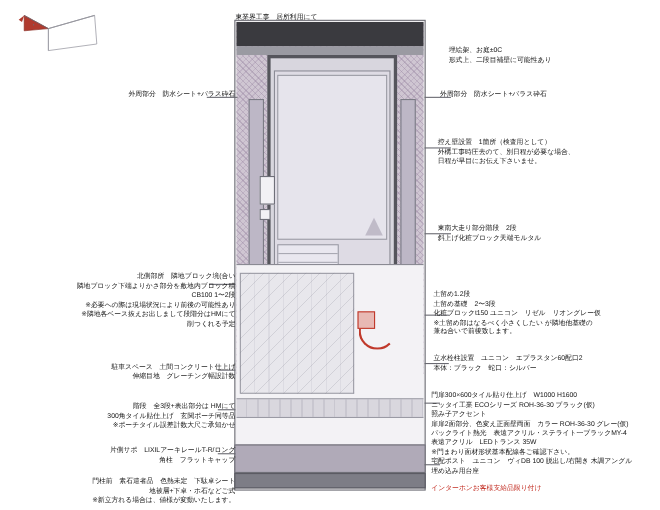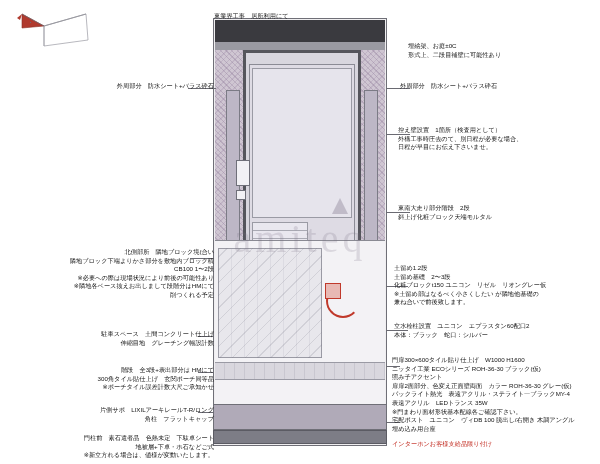--- a/index.html
+++ b/index.html
@@ -184,21 +184,20 @@
   <div class="tree-tri"></div>
   <div class="lower"></div>
   <div class="park"></div>
   <div class="park-diag"></div>
   <div class="red-arc"></div>
   <div class="red-box"></div>
   <div class="tile-row"></div>
   <div class="base-band"></div>
   <div class="base-band2"></div>
 
-  <div class="watermark">amiteq</div>
 
   <div class="lead" style="left:188px;top:88px;width:28px;"></div>
   <div class="lead" style="left:386px;top:88px;width:24px;"></div>
   <div class="lead" style="left:386px;top:134px;width:24px;"></div>
   <div class="lead" style="left:386px;top:212px;width:24px;"></div>
   <div class="lead" style="left:386px;top:286px;width:22px;"></div>
   <div class="lead" style="left:386px;top:330px;width:22px;"></div>
   <div class="lead" style="left:190px;top:258px;width:24px;"></div>
   <div class="lead" style="left:198px;top:336px;width:16px;"></div>
   <div class="lead" style="left:198px;top:372px;width:16px;"></div>

